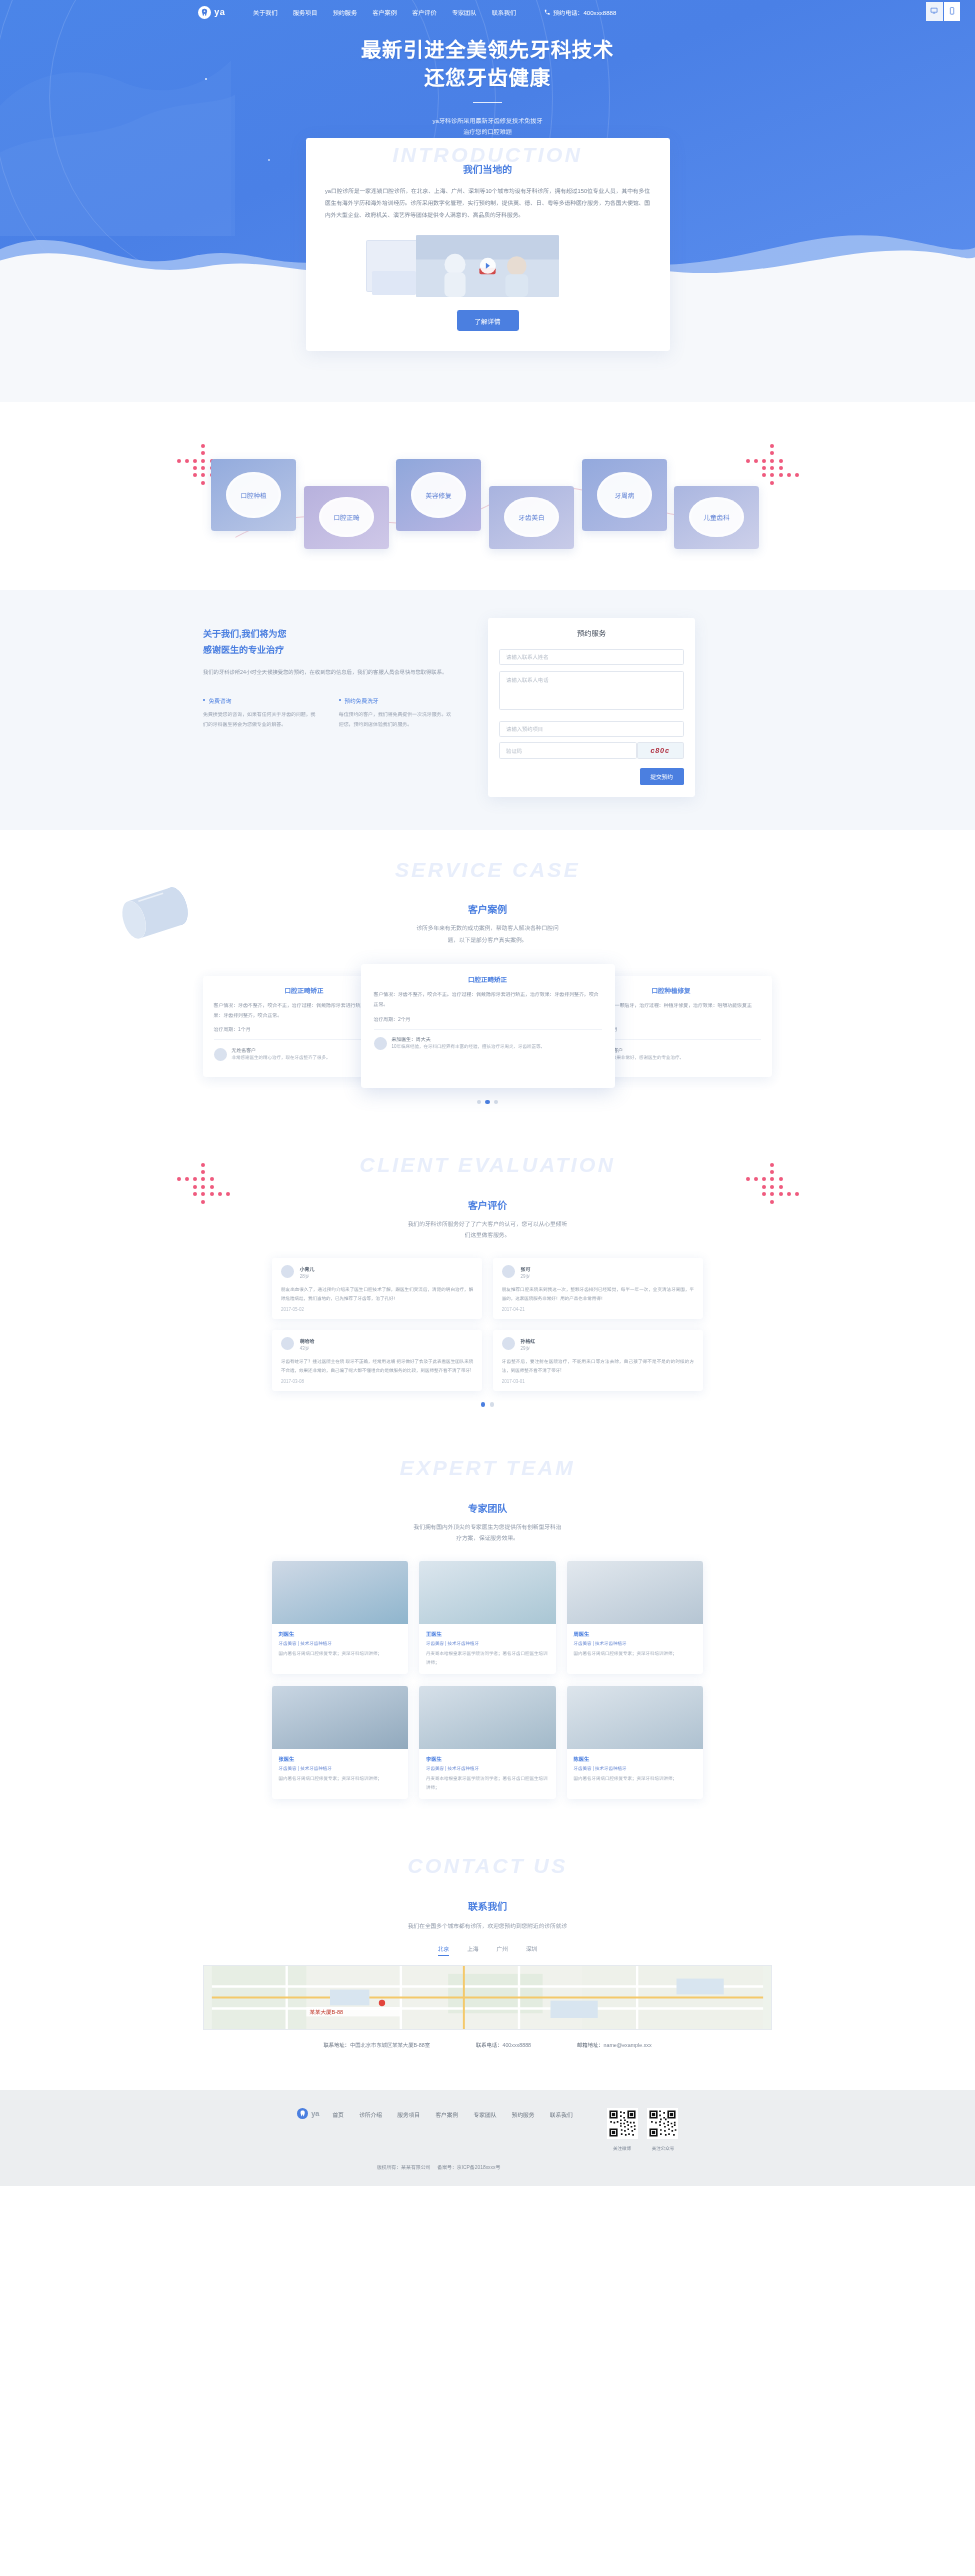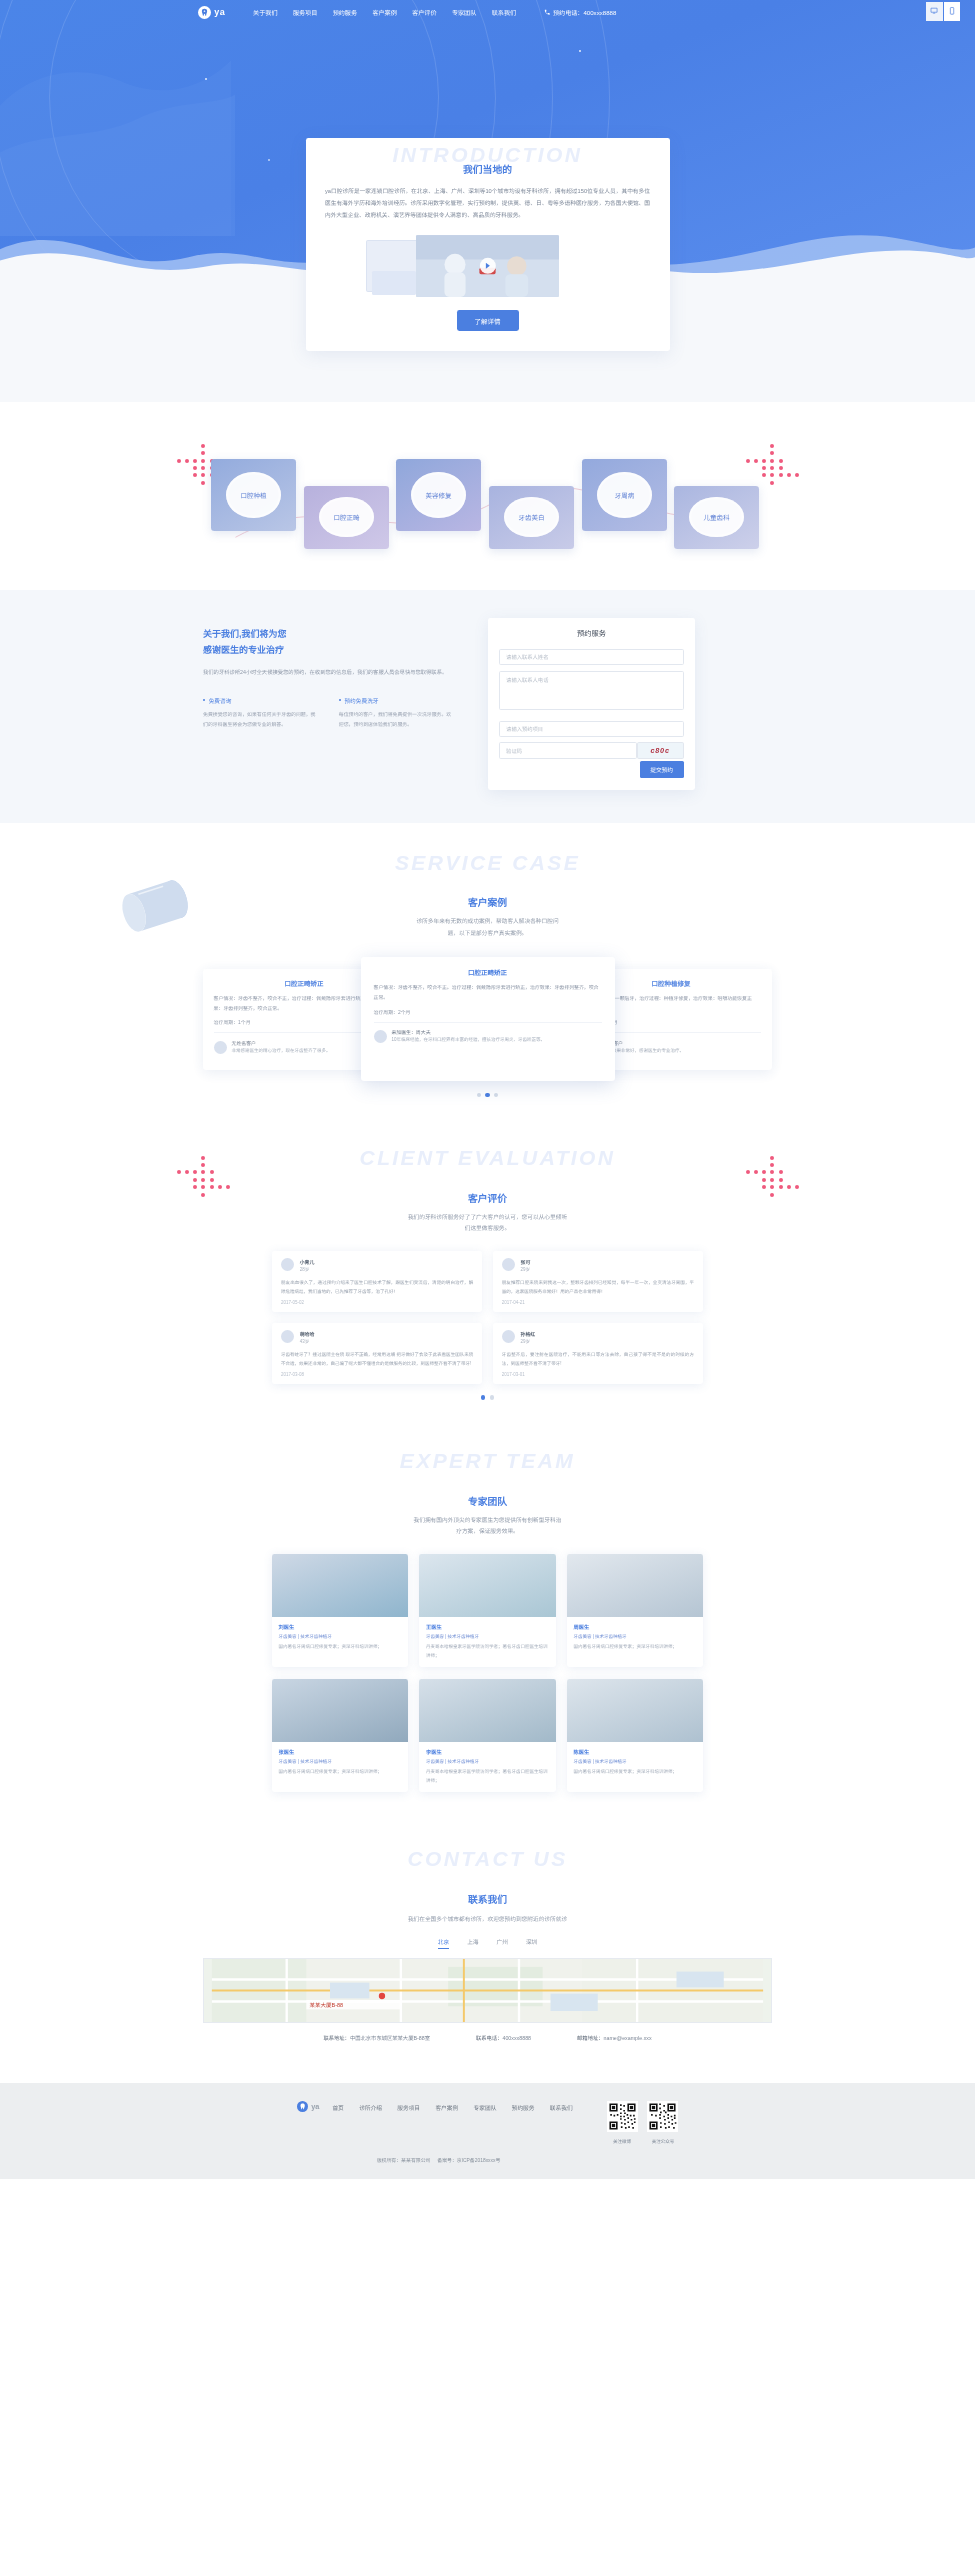--- a/index.html
+++ b/index.html
@@ -74,21 +74,21 @@
   .feat-row{display:flex;gap:19.5px;margin-top:18px}
   .feat{flex:1}
   .feat-t{display:flex;align-items:center;gap:3.3px;font-size:5.7px;color:#4b7fe0}
   .feat-t i{width:2.4px;height:2.4px;border-radius:50%;background:#4b7fe0;display:block}
   .feat-d{margin-top:5.7px;font-size:4.9px;line-height:1.95;color:#9aa3b2}
   .form-card{width:207px;background:#fff;border-radius:2.4px;box-shadow:0 3.3px 14.6px rgba(80,110,170,.1);padding:10.6px 11.4px 12.2px}
   .form-title{text-align:center;font-size:7.3px;color:#3d4756;font-weight:500;margin-bottom:9px}
   .fi{width:100%;border:0.8px solid #e2e7ef;border-radius:1.6px;padding:4.1px 5.7px;font-size:5.3px;color:#555;margin-bottom:5.7px;font-family:inherit;background:#fff}
   .fi::placeholder{color:#b9c0cb}
   textarea.fi{height:39px;resize:none}
-  .cap-row{display:flex;gap:0;margin-bottom:2px}
+  .cap-row{display:flex;gap:0;margin-bottom:9px}
   .cap-row .fi{margin-bottom:0;flex:1}
   .cap-img{width:47px;height:16.3px;border:0.8px solid #e2e7ef;border-radius:1.6px;background:#eef5fa;display:flex;align-items:center;justify-content:center;font-size:7.3px;font-weight:bold;color:#b03040;font-style:italic;letter-spacing:0.8px;cursor:pointer}
   .submit{display:block;margin-left:auto;background:#4b7fe0;color:#fff;border:none;font-size:5.7px;padding:4.1px 10.6px;border-radius:1.6px;cursor:pointer}
 
   
   .case-sec{position:relative;width:975px;background:#fff;padding:33px 0 28px;overflow:hidden}
   .tube{position:absolute;left:120px;top:60px;width:70px;height:46px;transform:rotate(-18deg)}
   .case-desc{position:relative;text-align:center;font-size:5.7px;line-height:2;color:#8e98a8;margin-top:7.3px;z-index:2}
   .case-stage{position:relative;width:569px;height:124px;margin:18px auto 0;}
   .case-card{position:absolute;top:11.4px;background:#fff;border-radius:3.3px;box-shadow:0 2.4px 13px rgba(90,120,180,.13);padding:9px 10.6px;overflow:hidden}
@@ -208,20 +208,32 @@
         </div>
         <div class="hdr-btn">
           <svg viewBox="0 0 24 24">
               <rect x="7" y="2" width="10" height="20" rx="2" fill="none" stroke="#4c7fe0" stroke-width="2"></rect>
               <circle cx="12" cy="19" r="1"></circle>
             </svg>
         </div>
       </div>
     </div>
 
+    <div class="hero-txt">
+      <div class="hero-h1">
+        <div>最新引进全美领先牙科技术</div>
+        <div>还您牙齿健康</div>
+      </div>
+      <div class="hero-rule"></div>
+      <div class="hero-sub">
+        <div>ya牙科诊所采用最新牙齿修复技术免拔牙</div>
+        <div>治疗您的口腔难题</div>
+      </div>
+      <button class="hero-btn">预约服务</button>
+    </div>
 
     <svg class="wave" viewBox="0 0 1200 90" preserveAspectRatio="none">
       <path d="M0 52 C90 14 140 86 232 62 C300 44 330 78 410 66 C480 56 520 30 600 36 C700 44 740 78 840 70 C940 62 1010 24 1100 38 C1150 46 1180 58 1200 50 L1200 90 L0 90 Z" fill="#9dbdf3" opacity=".9"></path>
       <path d="M0 66 C100 36 150 92 250 74 C330 60 360 86 440 78 C520 70 560 48 650 54 C750 60 800 88 900 80 C1000 72 1060 46 1150 56 C1175 59 1190 66 1200 62 L1200 90 L0 90 Z" fill="#f6f8fb"></path>
     </svg>
   </div>
 
   <div class="intro-sec">
     <div class="intro-card">
       <div class="ghost" style="top:4.9px">INTRODUCTION</div>

